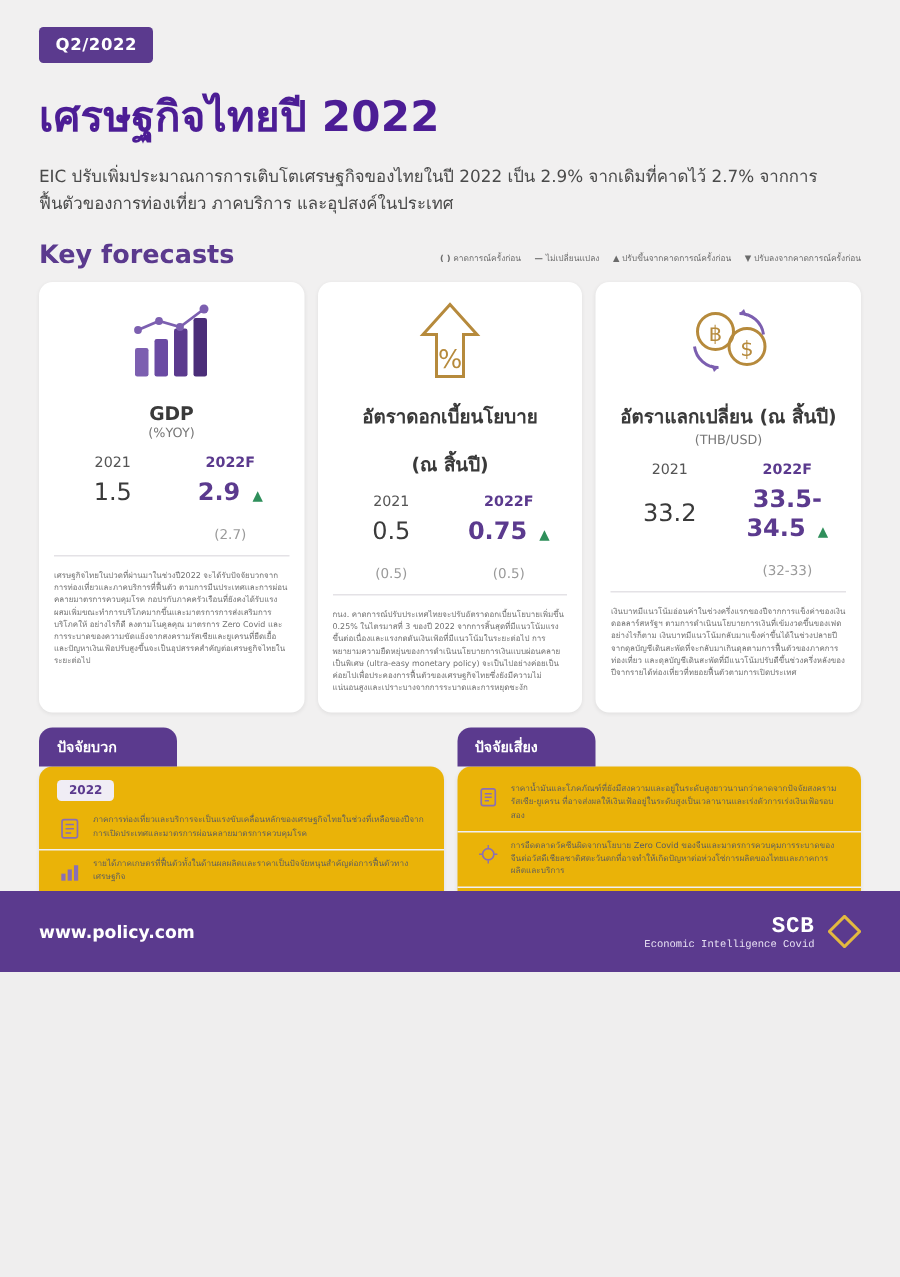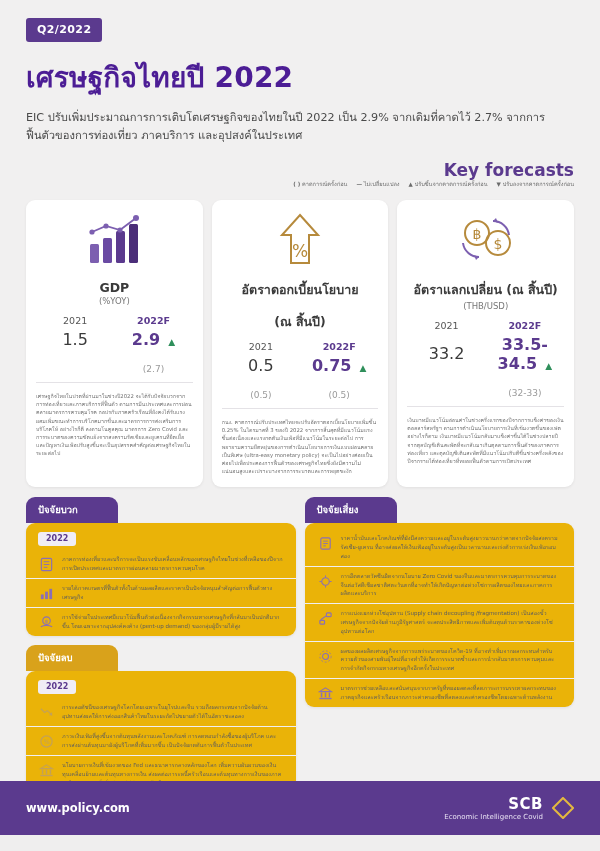--- a/index.html
+++ b/index.html
@@ -3,21 +3,21 @@
 <meta charset="utf-8">
 <style>
   * { box-sizing: border-box; margin: 0; padding: 0; }
   html, body {
     width: 600px; height: 851px;
     font-family: "DejaVu Sans", "Liberation Sans", sans-serif;
     background: #efeeee;
   }
   .page {
     position: relative;
-    width: 600px; height: 835px;
+    width: 600px; height: 648px;
     background: #f1f0f0;
     overflow: hidden;
   }
 
   
   .header { padding: 18px 26px 0 26px; }
   .badge {
     display: inline-block;
     background: #5b3a8e;
     color: #fff;
@@ -39,21 +39,20 @@
     font-size: 11.2px;
     line-height: 1.65;
     color: #4a4a4a;
     max-width: 520px;
   }
   .section-head {
     margin-top: 14px;
     display: flex;
     align-items: flex-end;
     justify-content: space-between;
-    flex-direction: column;
   }
   .key-forecasts {
     font-size: 17px;
     font-weight: bold;
     color: #5b3a8e;
   }
   .legend {
     display: flex;
     gap: 9px;
     font-size: 5.6px;
@@ -458,21 +457,21 @@
       </div>
     </div>
 
   </div>
 
   <div class="footnote">ที่มา : การวิเคราะห์โดย EIC จากข้อมูลของสำนักงานสภาพัฒนาการเศรษฐกิจและสังคมแห่งชาติ, สำนักงานเศรษฐกิจการคลัง, ธนาคารแห่งประเทศไทย, กระทรวงพาณิชย์, การท่องเที่ยวแห่งประเทศไทย, CEIC และ Bloomberg</div>
 
   <div class="footer">
     <div class="footer-url">www.policy.com</div>
     <div class="footer-right">
-      <div style="text-align:right;">
+      <div style="text-align:right;font-family:Liberation Mono, monospace;">
         <div class="scb-name">SCB</div>
         <div class="scb-sub">Economic Intelligence Covid</div>
       </div>
       <div class="scb-logo">
         <svg width="22" height="22" viewBox="0 0 24 24">
             <polygon points="12,1 23,12 12,23 1,12" fill="none" stroke="#e3b93f" stroke-width="2.2"></polygon>
           </svg>
       </div>
     </div>
   </div>

